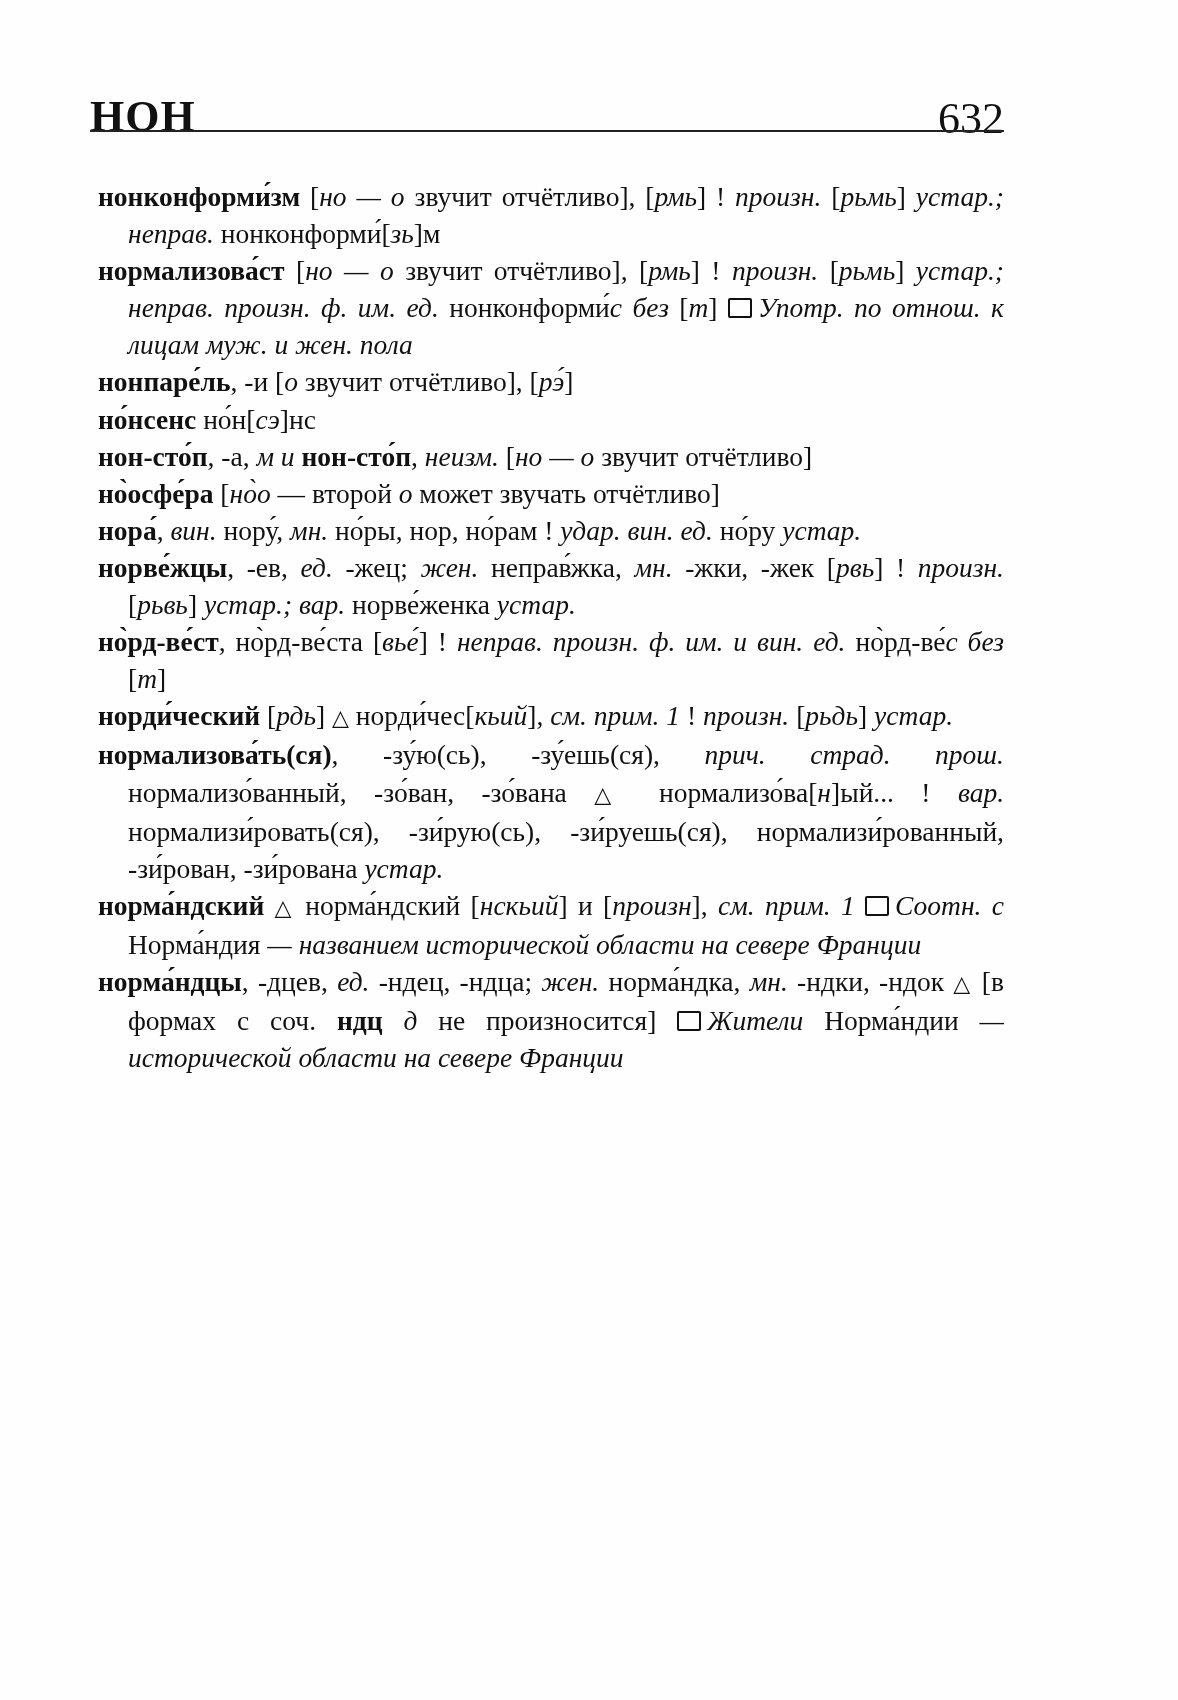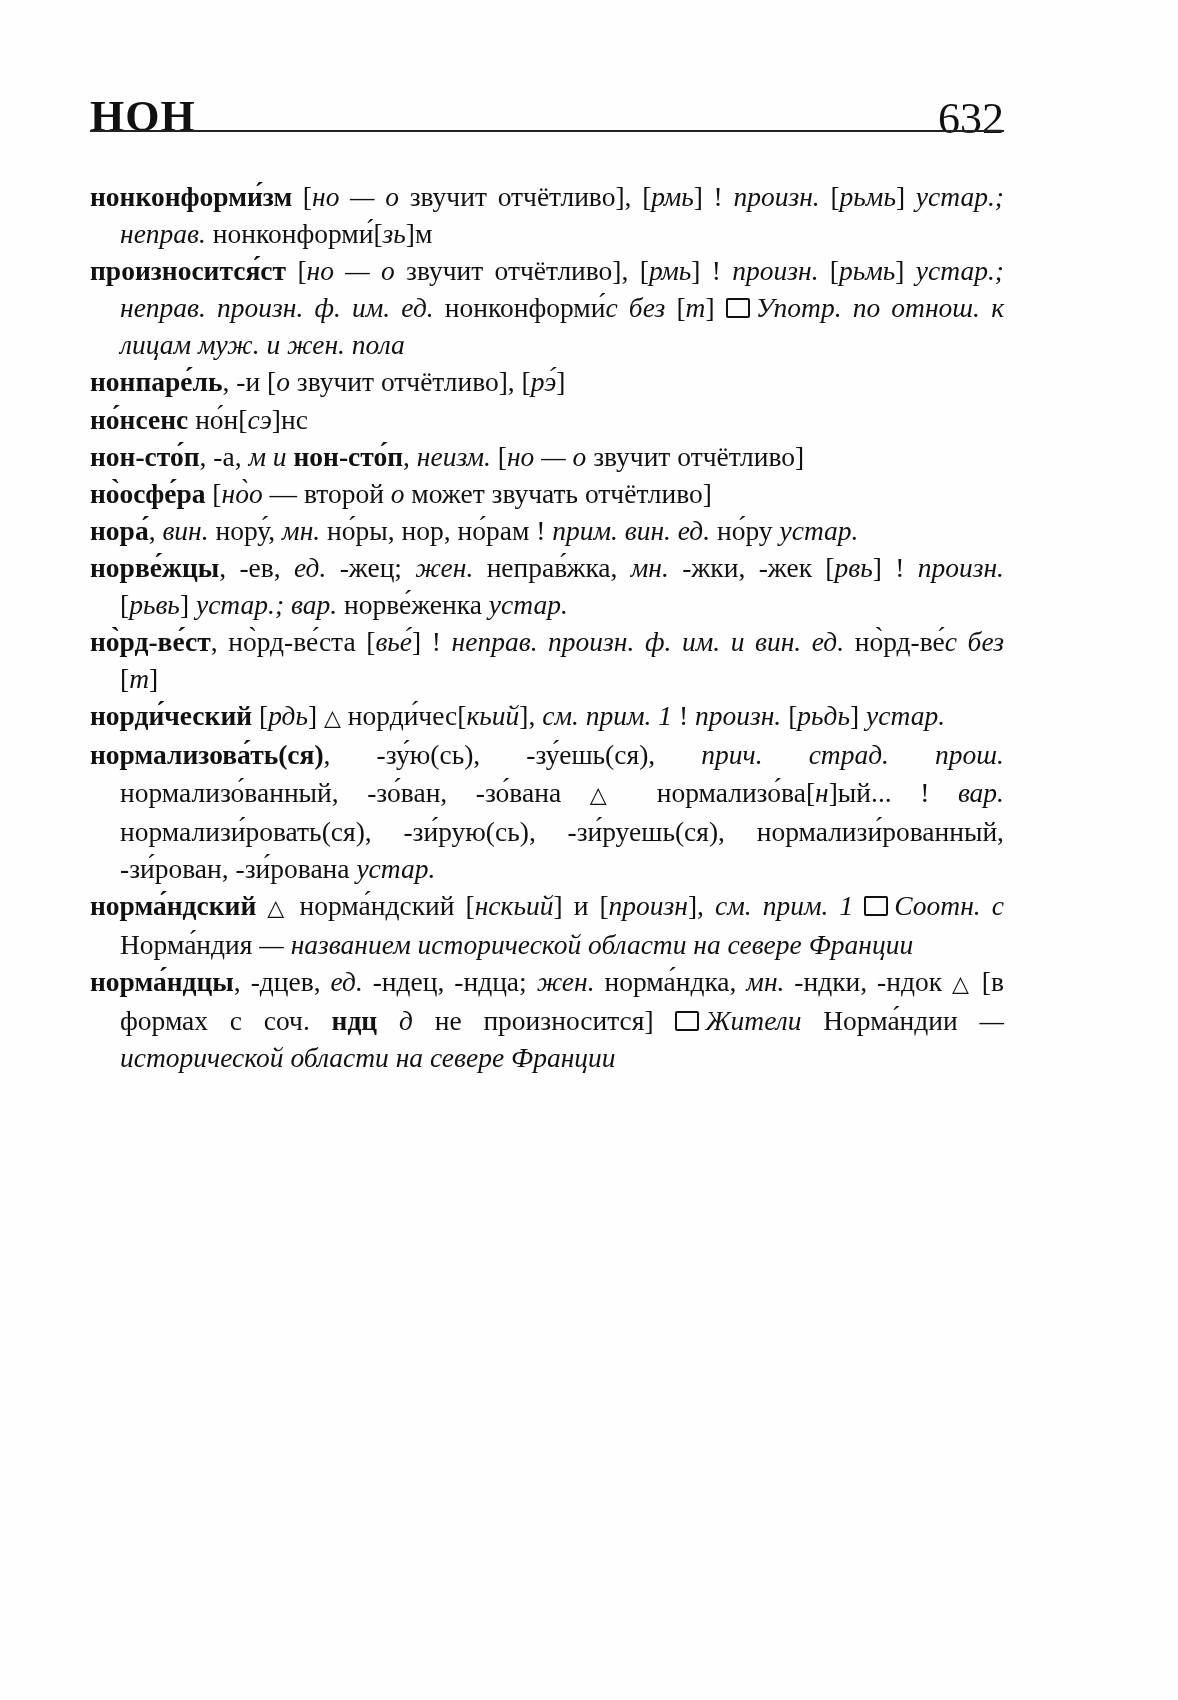--- a/index.html
+++ b/index.html
@@ -3,51 +3,51 @@
 <meta charset="utf-8">
 <style>
   html, body { margin:0; padding:0; background:#fefefe; }
   body { width:1178px; height:1700px; position:relative; overflow:hidden;
          font-family:"Liberation Serif","DejaVu Serif",serif; color:#111; }
   .header { position:absolute; left:90px; top:88px; width:914px; height:58px; }
   .running-head { position:absolute; left:0; top:0; font-weight:bold; font-size:44px; letter-spacing:1px; line-height:58px; }
   .page-num { position:absolute; right:0; top:6px; font-size:44px; line-height:50px; }
   .rule { position:absolute; left:90px; top:130px; width:914px; height:2px; background:#222; }
   .body { position:absolute; left:90px; top:178px; width:914px; font-size:27.5px; line-height:37.1px; }
-  .entry { text-align:justify; text-align-last:left; padding-left:30px; text-indent:-30px; }
+  .entry { text-align:justify; text-align-last:left; padding-left:30px; text-indent:-30px;margin-left:8px; }
   b { font-weight:bold; }
   i { font-style:italic; }
   .box { display:inline-block; width:20px; height:16px; border:2px solid #111; border-radius:2px; vertical-align:-1px; margin-right:6px; text-indent:0; }
   .tri { font-family:"DejaVu Sans",sans-serif; font-size:22px; }
 </style>
 </head>
 <body>
 
 <div class="header">
   <div class="running-head">НОН</div>
   <div class="page-num">632</div>
 </div>
 <div class="rule"></div>
 
 <div class="body">
 
   <div class="entry"><b>нонконформи́зм</b><span> [</span><i>но — о</i><span> звучит отчётливо], [</span><i>рмь</i><span>] ! </span><i>произн.</i><span> [</span><i>рьмь</i><span>] </span><i>устар.; неправ.</i><span> нонконформи́[</span><i>зь</i><span>]м</span></div>
 
-  <div class="entry"><b>произносится́ст</b><span> [</span><i>но — о</i><span> звучит отчётливо], [</span><i>рмь</i><span>] ! </span><i>произн.</i><span> [</span><i>рьмь</i><span>] </span><i>устар.; неправ. произн. ф. им. ед.</i><span> нонконформи́</span><i>с без</i><span> [</span><i>т</i><span>] </span><span class="box"></span><i>Употр. по отнош. к лицам муж. и жен. пола</i></div>
+  <div class="entry"><b>нормализова́ст</b><span> [</span><i>но — о</i><span> звучит отчётливо], [</span><i>рмь</i><span>] ! </span><i>произн.</i><span> [</span><i>рьмь</i><span>] </span><i>устар.; неправ. произн. ф. им. ед.</i><span> нонконформи́</span><i>с без</i><span> [</span><i>т</i><span>] </span><span class="box"></span><i>Употр. по отнош. к лицам муж. и жен. пола</i></div>
 
   <div class="entry"><b>нонпаре́ль</b><span>, -и [</span><i>о</i><span> звучит отчётливо], [</span><i>рэ́</i><span>]</span></div>
 
   <div class="entry"><b>но́нсенс</b><span> но́н[</span><i>сэ</i><span>]нс</span></div>
 
   <div class="entry"><b>нон-сто́п</b><span>, -а, </span><i>м и</i><b> нон-сто́п</b><span>, </span><i>неизм.</i><span> [</span><i>но — о</i><span> звучит отчётливо]</span></div>
 
   <div class="entry"><b>но̀осфе́ра</b><span> [</span><i>но̀о</i><span> — второй </span><i>о</i><span> может звучать отчётливо]</span></div>
 
 
-  <div class="entry"><b>нора́</b><span>, </span><i>вин.</i><span> нору́, </span><i>мн.</i><span> но́ры, нор, но́рам ! </span><i>прим. вин. ед.</i><span> но́ру </span><i>устар.</i></div>
+  <div class="entry"><b>нора́</b><span>, </span><i>вин.</i><span> нору́, </span><i>мн.</i><span> но́ры, нор, но́рам ! </span><i>удар. вин. ед.</i><span> но́ру </span><i>устар.</i></div>
 
   <div class="entry"><b>норве́жцы</b><span>, -ев, </span><i>ед.</i><span> -жец; </span><i>жен.</i><span> неправ́жка, </span><i>мн.</i><span> -жки, -жек [</span><i>рвь</i><span>] ! </span><i>произн.</i><span> [</span><i>рьвь</i><span>] </span><i>устар.; вар.</i><span> норве́женка </span><i>устар.</i></div>
 
   <div class="entry"><b>но̀рд-ве́ст</b><span>, но̀рд-ве́ста [</span><i>вье́</i><span>] ! </span><i>неправ. произн. ф. им. и вин. ед.</i><span> но̀рд-ве́</span><i>с без</i><span> [</span><i>т</i><span>]</span></div>
 
   <div class="entry"><b>норди́ческий</b><span> [</span><i>рдь</i><span>] </span><span class="tri">△</span><span> норди́чес[</span><i>кьий</i><span>], </span><i>см. прим. 1</i><span> ! </span><i>произн.</i><span> [</span><i>рьдь</i><span>] </span><i>устар.</i></div>
 
 
 
   <div class="entry"><b>нормализова́ть(ся)</b><span>, -зу́ю(сь), -зу́ешь(ся), </span><i>прич. страд. прош.</i><span> нормализо́ванный, -зо́ван, -зо́вана </span><span class="tri">△</span><span> нормализо́ва[</span><i>н</i><span>]ый... ! </span><i>вар.</i><span> нормализи́ровать(ся), -зи́рую(сь), -зи́руешь(ся), нормализи́рованный, -зи́рован, -зи́рована </span><i>устар.</i></div>

